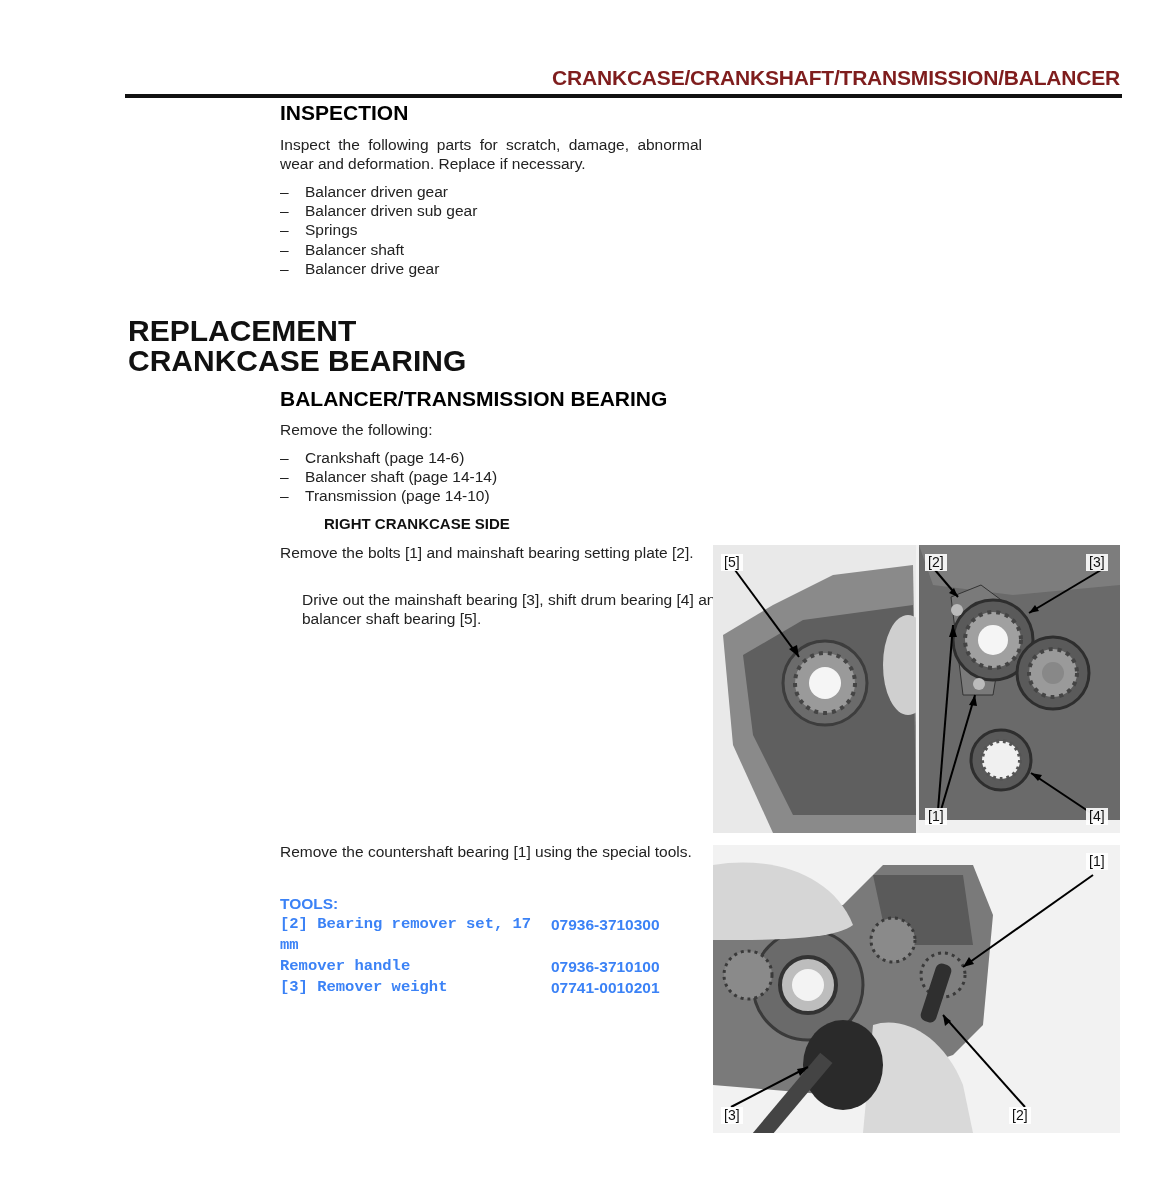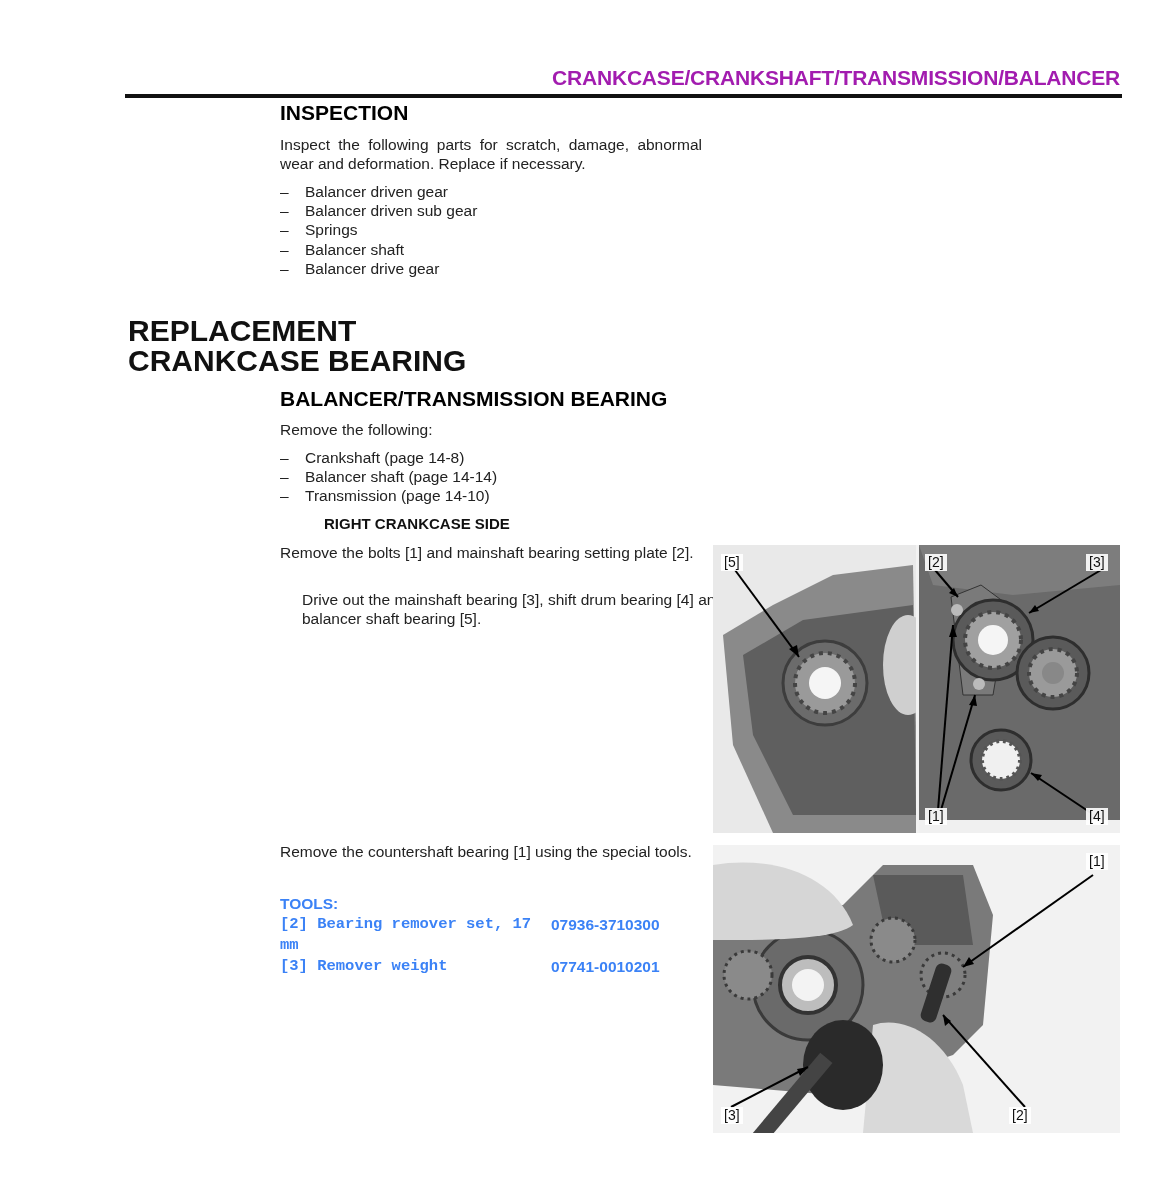--- a/index.html
+++ b/index.html
@@ -3,21 +3,21 @@
 <meta charset="utf-8">
 <style>
   html, body { margin:0; padding:0; }
   body {
     width:1169px; height:1200px; background:#ffffff; position:relative; overflow:hidden;
     font-family:"Liberation Sans", sans-serif; color:#111;
   }
   .abs { position:absolute; }
   .running-head {
     left:480px; top:66px; width:640px; text-align:right;
-    font-weight:bold; font-size:21px; letter-spacing:-0.2px; color:#a21caf;
+    font-weight:bold; font-size:21px; letter-spacing:-0.2px; color:#7f1d1d;
   }
   .head-rule { left:125px; top:94px; width:997px; height:4px; background:#111; }
   .h2 { font-weight:bold; font-size:21px; color:#000000;text-align:center; }
   .h1 { font-weight:bold; font-size:30px; line-height:30px; color:#111; }
   .h3 { font-weight:bold; font-size:15px; color:#111; }
   .para { font-size:15.5px; line-height:19px; color:#222; text-align:justify; text-align-last:left; }
   .list { margin:0; padding:0; list-style:none; font-size:15.5px; line-height:19.2px; color:#222; }
   .list li { position:relative; padding-left:25px; }
   .list li .dash { position:absolute; left:0; top:0; }
   .tools { font-weight:bold; font-size:15.5px; line-height:21px; color:#3b82f6; }
@@ -47,36 +47,40 @@
 </ul>
 
 <div class="abs h1" style="left:128px; top:316px;">
   <div>REPLACEMENT</div>
   <div>CRANKCASE BEARING</div>
 </div>
 
 <div class="abs h2" style="left:280px; top:387px;">BALANCER/TRANSMISSION BEARING</div>
 <div class="abs para" style="left:280px; top:420px;">Remove the following:</div>
 <ul class="abs list" style="left:280px; top:448px; width:420px;">
-  <li><span class="dash">–</span><span>Crankshaft (page 14-8)</span></li>
+  <li><span class="dash">–</span><span>Crankshaft (page 14-6)</span></li>
   <li><span class="dash">–</span><span>Balancer shaft (page 14-14)</span></li>
   <li><span class="dash">–</span><span>Transmission (page 14-10)</span></li>
 </ul>
 
 <div class="abs h3" style="left:280px; top:515px;margin-left:44px;">RIGHT CRANKCASE SIDE</div>
 <div class="abs para" style="left:280px; top:543px; width:422px;">Remove the bolts [1] and mainshaft bearing setting plate [2].</div>
 <div class="abs para" style="left:280px; top:590px; width:422px;margin-left:22px;">Drive out the mainshaft bearing [3], shift drum bearing [4] and balancer shaft bearing [5].</div>
 
 <div class="abs para" style="left:280px; top:842px; width:422px;">Remove the countershaft bearing [1] using the special tools.</div>
 
 <div class="abs tools" style="left:280px; top:893px;">
   <div>TOOLS:</div>
   <div class="row">
     <span class="name">[2] Bearing remover set, 17 mm</span>
     <span>07936-3710300</span>
+  </div>
+  <div class="row">
+    <span class="name">Remover handle</span>
+    <span>07936-3710100</span>
   </div>
   <div class="row">
     <span class="name">[3] Remover weight</span>
     <span>07741-0010201</span>
   </div>
 </div>
 
 <div class="abs figure" style="left:713px; top:545px; width:407px; height:288px;">
   <svg width="407" height="288" viewBox="0 0 407 288">
     <rect x="0" y="0" width="407" height="288" fill="#e9e9e9"></rect>

